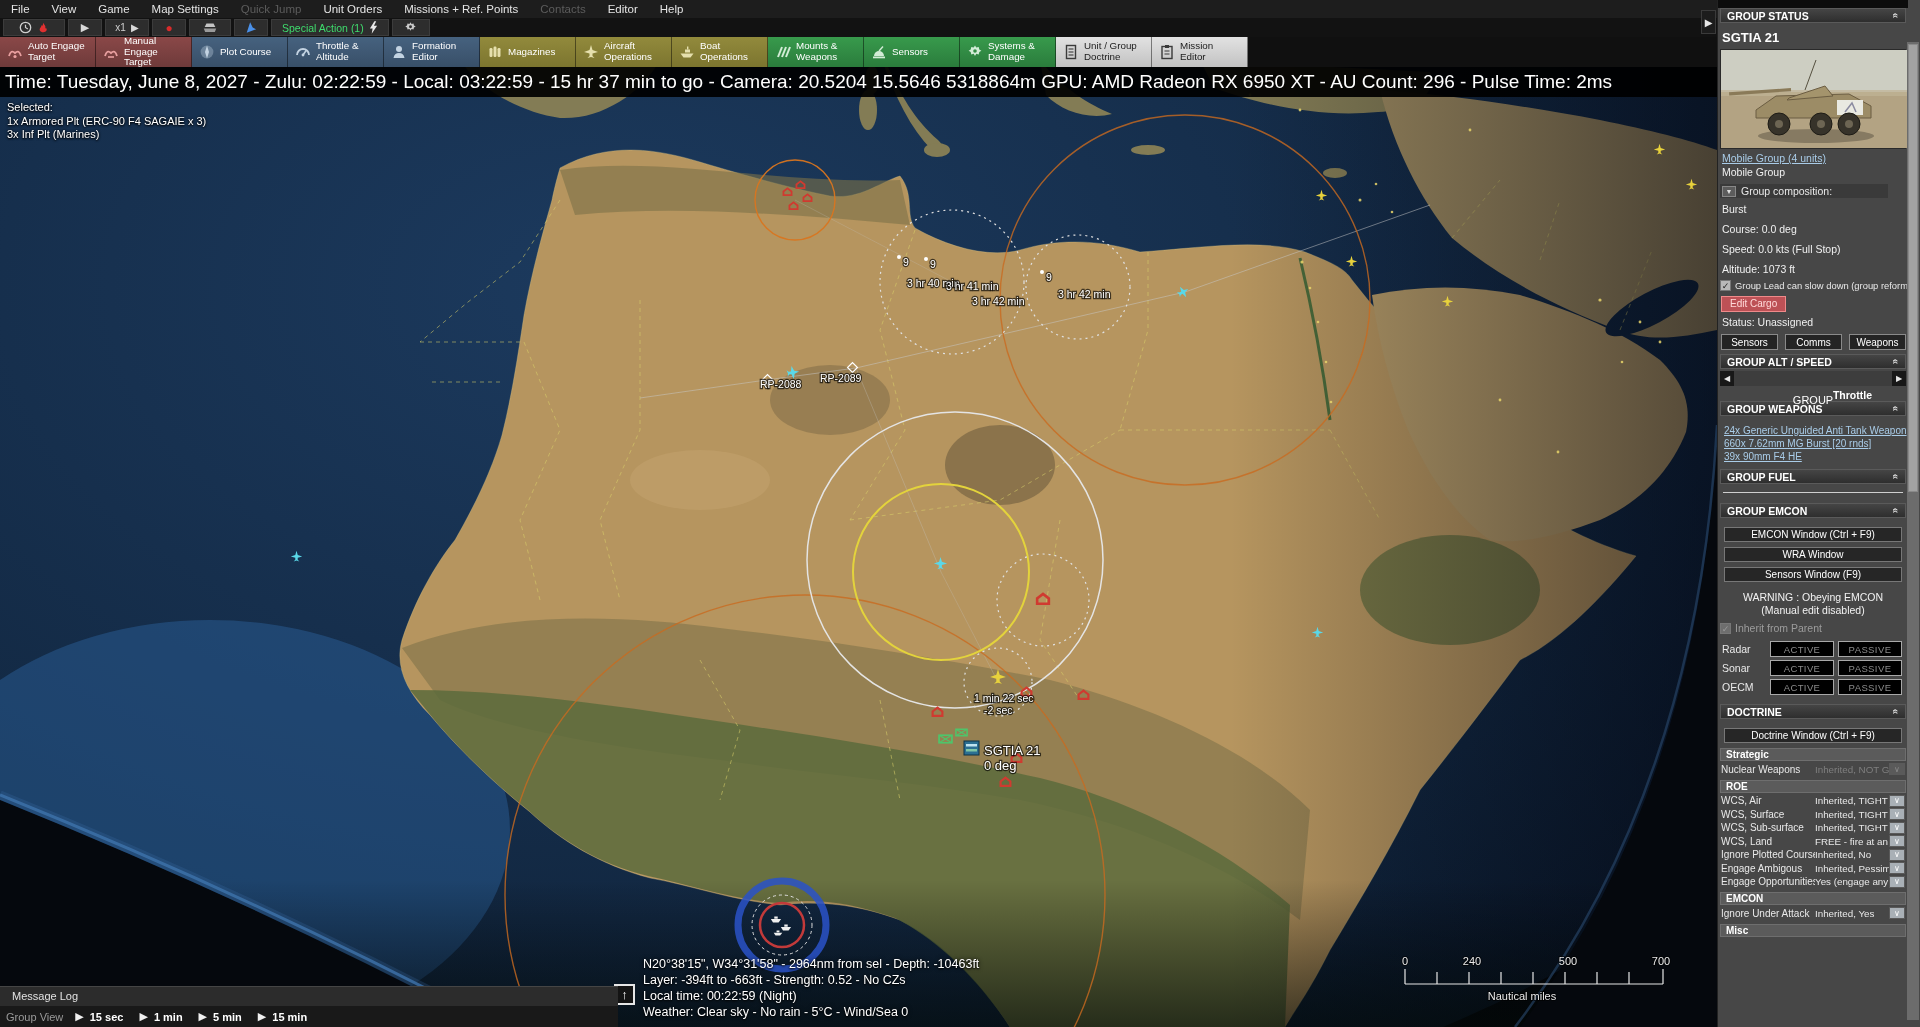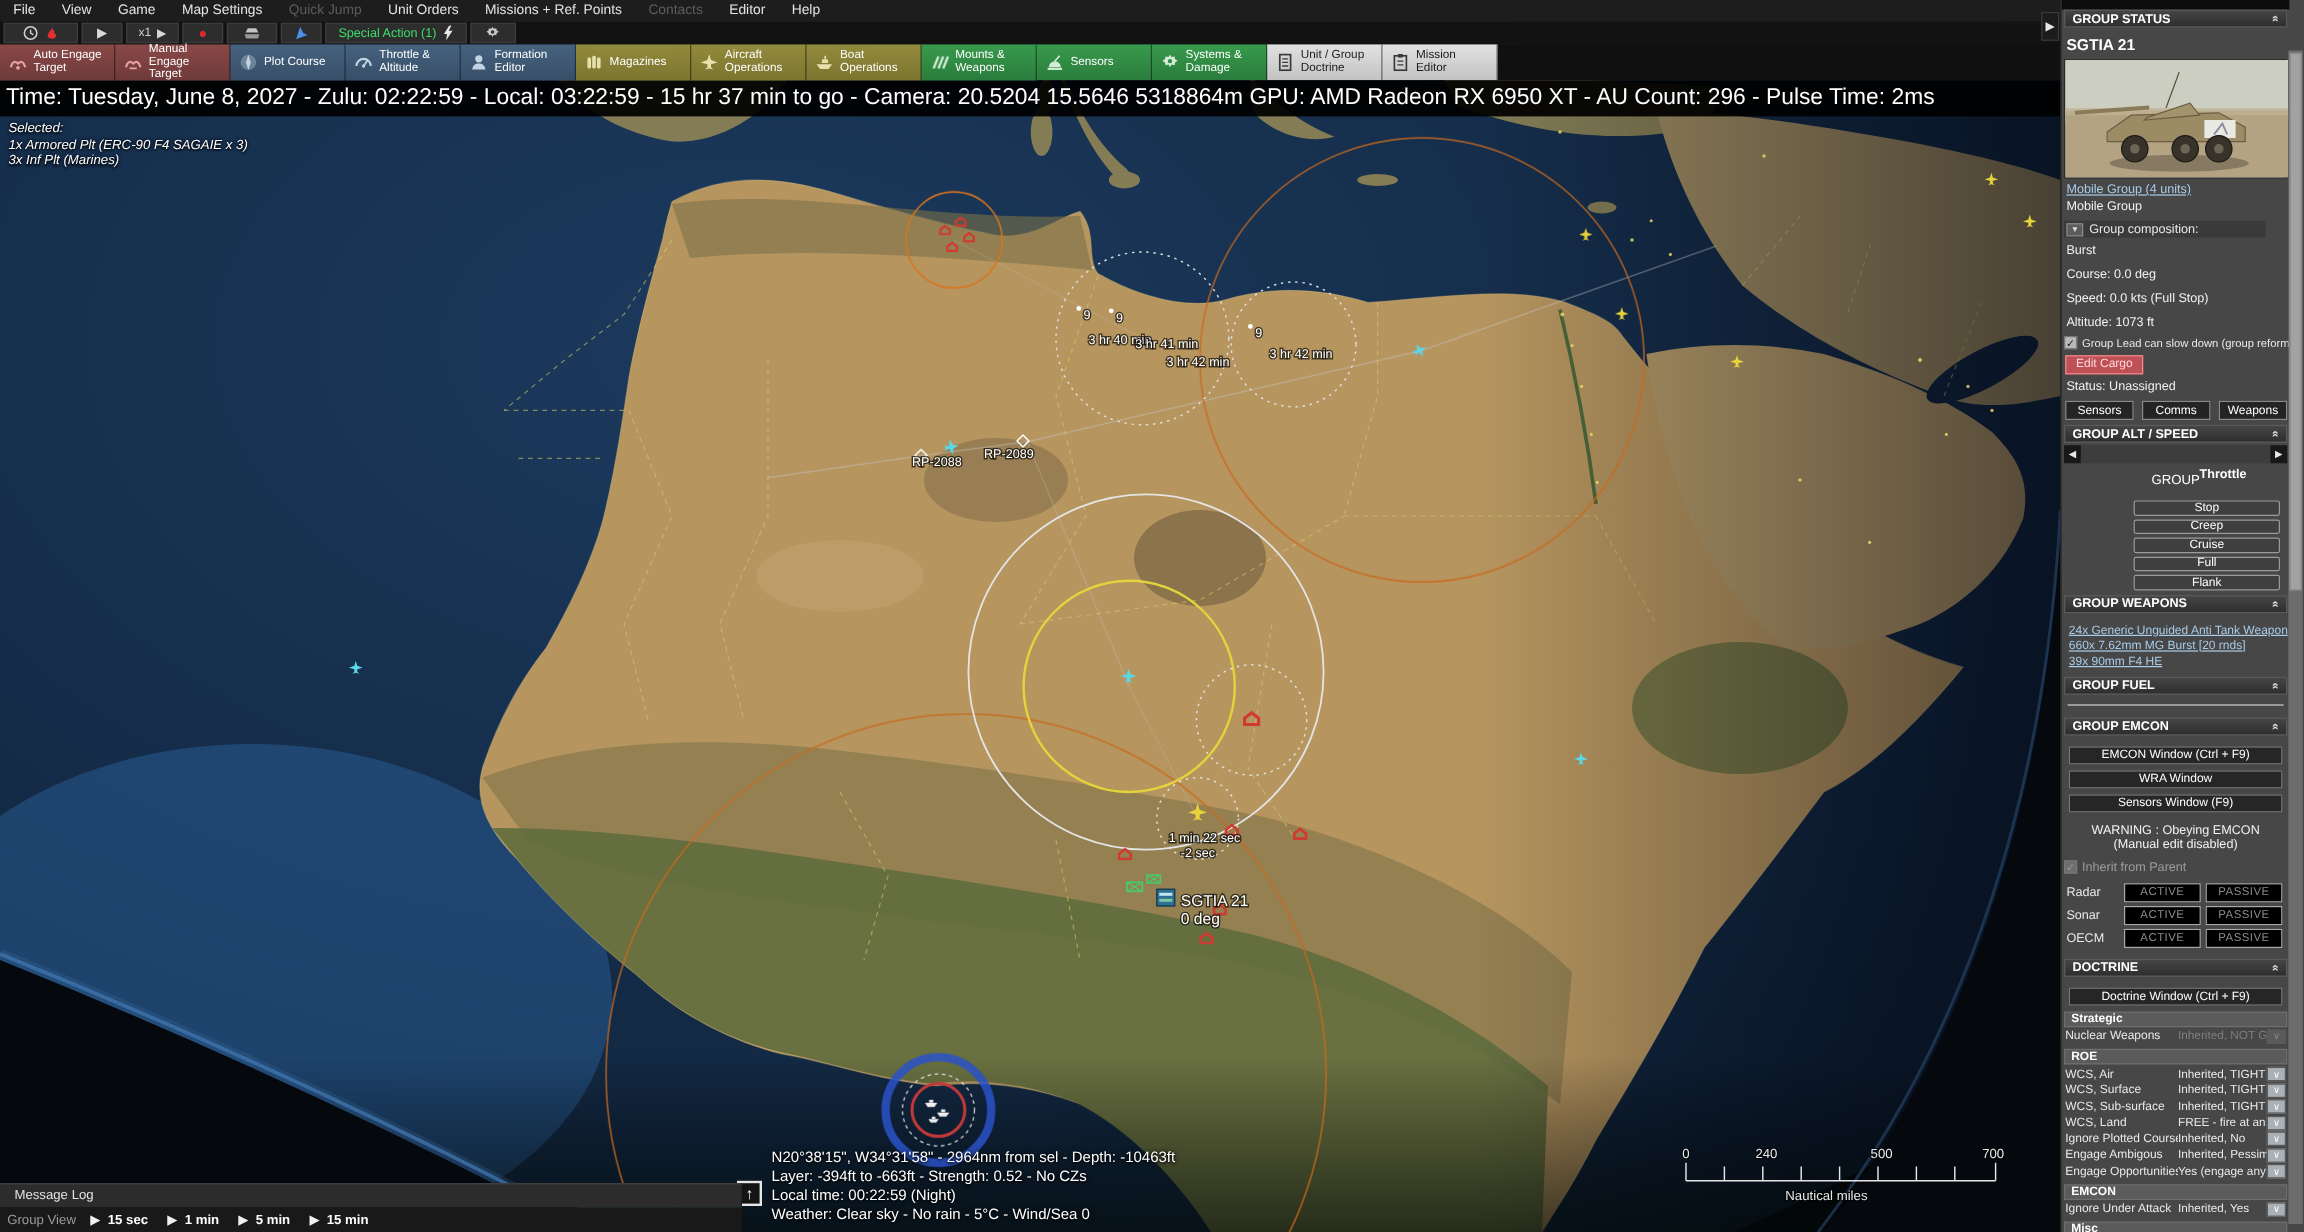--- a/index.html
+++ b/index.html
@@ -38,21 +38,21 @@
   .g-light { background:linear-gradient(#e2e2e2,#c2c2c2); color:#1c1c1c; }
   .g-light .tbicon{ color:#3a3a3a; }
   .tbicon svg { display:block; }
 
   
   .timebar { top:67px; left:0; width:1717px; height:30px; background:rgba(0,0,0,.93); z-index:25;
     color:#fff; font-size:19px; line-height:30px; padding-left:5px; white-space:nowrap; }
 
   
   .selected { top:101px; left:7px; z-index:20; color:#fff; font-size:11px; line-height:13.5px;
-    text-shadow:0 1px 2px #000, 0 0 3px #000;font-style:italic; }
+    text-shadow:0 1px 2px #000, 0 0 3px #000; }
 
   
   .mapsvg { top:0; left:0; z-index:1; }
   .ml { fill:#fff; font-size:10.5px; paint-order:stroke; stroke:#000; stroke-width:2.4px;
     stroke-opacity:.65; font-family:"Liberation Sans",sans-serif; }
   .ml-big { font-size:13px; }
   .sl { fill:#eaeaea; font-size:11px; text-anchor:middle; paint-order:stroke; stroke:#000;
     stroke-width:2px; stroke-opacity:.6; font-family:"Liberation Sans",sans-serif; }
 
   
@@ -656,27 +656,20 @@
     <div class="sb-head">
       <span>GROUP ALT / SPEED</span>
       <span class="chev">«</span>
     </div>
     <div class="sb-grouprow">
       <span class="arr">◀</span>
       <span class="gtitle">GROUP</span>
       <span class="arr">▶</span>
     </div>
     <div class="throttle-label">Throttle</div>
-    <div class="thr-stack">
-      <div class="thr-btn">Stop</div>
-      <div class="thr-btn">Creep</div>
-      <div class="thr-btn">Cruise</div>
-      <div class="thr-btn">Full</div>
-      <div class="thr-btn">Flank</div>
-    </div>
 
     <div class="sb-head">
       <span>GROUP WEAPONS</span>
       <span class="chev">«</span>
     </div>
     <div class="sb-gap6"></div>
     <a class="wpn-link">24x Generic Unguided Anti Tank Weapon</a>
     <a class="wpn-link">660x 7.62mm MG Burst [20 rnds]</a>
     <a class="wpn-link">39x 90mm F4 HE</a>
     <div class="sb-gap6"></div>

